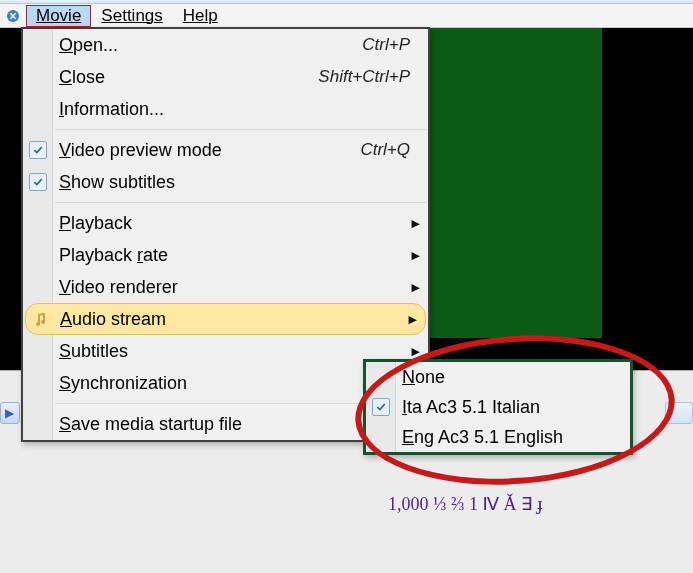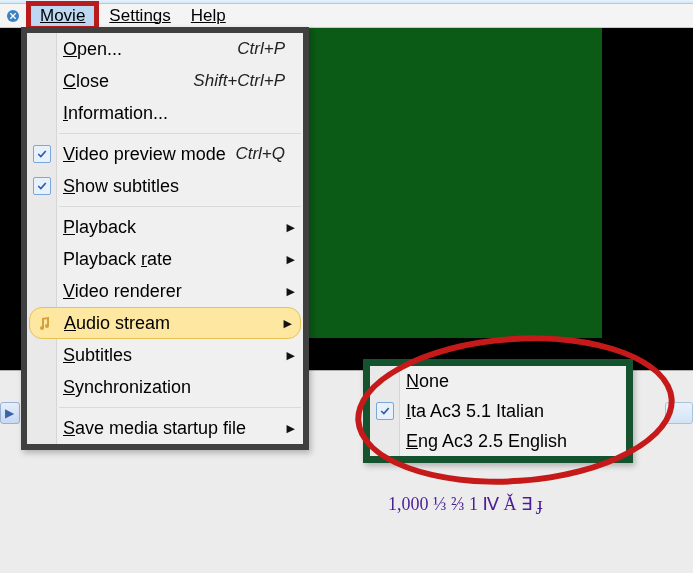--- a/index.html
+++ b/index.html
@@ -48,21 +48,21 @@
   }
   .menubar-item {
     padding: 1px 10px;
     font-size: 17px;
     color: #000;
     text-decoration: underline;
     text-decoration-thickness: 1px;
   }
   .menubar-item.open {
     background: #bcd8f2;
-    border: 5px solid #b91c1c;
+    border: 1px solid #b91c1c;
     padding: 0 9px;
   }
   .content-area {
     position: absolute;
     top: 28px; left: 0; right: 0; bottom: 0;
     background: #000;
   }
   .video-box {
     position: absolute;
     left: 32px; top: 0;
@@ -103,23 +103,23 @@
     width: 28px; height: 22px;
     background: linear-gradient(#e9f2fb,#d4e4f4);
     border: 1px solid #a9c2db;
     border-radius: 3px;
   }
 
   
   .dropdown {
     position: absolute;
     left: 21px; top: 27px;
-    width: 288px;
+    width: 409px;
     background: #f0f0f0;
-    border: 6px solid #404040;
+    border: 2px solid #404040;
     box-shadow: 2px 3px 6px rgba(0,0,0,.25);
   }
   .dropdown .gutter {
     position: absolute;
     left: 0; top: 0; bottom: 0;
     width: 30px;
     background: #e9e9e9;
     border-right: 1px solid #d6d6d6;
   }
   .menu-item {
@@ -179,21 +179,21 @@
     display: flex; align-items: center; justify-content: center;
     color: #c48a14;
   }
 
   
   .submenu {
     position: absolute;
     left: 363px; top: 359px;
     width: 270px;
     background: #f0f0f0;
-    border: 7px solid #14532d;
+    border: 3px solid #14532d;
     box-shadow: 2px 3px 6px rgba(0,0,0,.25);
   }
   .submenu .gutter {
     position: absolute;
     left: 0; top: 0; bottom: 0;
     width: 30px;
     background: #e9e9e9;
     border-right: 1px solid #d6d6d6;
   }
   .sub-item {
@@ -328,18 +328,18 @@
     </div>
     <div class="sub-item">
       <span class="check" style="left:6px;">
         <svg viewBox="0 0 16 16">
             <path d="M3 8 L6.5 11.5 L13 4" stroke="#2a5da8" stroke-width="2.2" fill="none"></path>
           </svg>
       </span>
       <span><span class="ul">I</span><span>ta Ac3 5.1 Italian</span></span>
     </div>
     <div class="sub-item">
-      <span><span class="ul">E</span><span>ng Ac3 2.5 English</span></span>
+      <span><span class="ul">E</span><span>ng Ac3 5.1 English</span></span>
     </div>
   </div>
 
   <div class="red-ellipse"></div>
 </div>
 
 </body></html>

